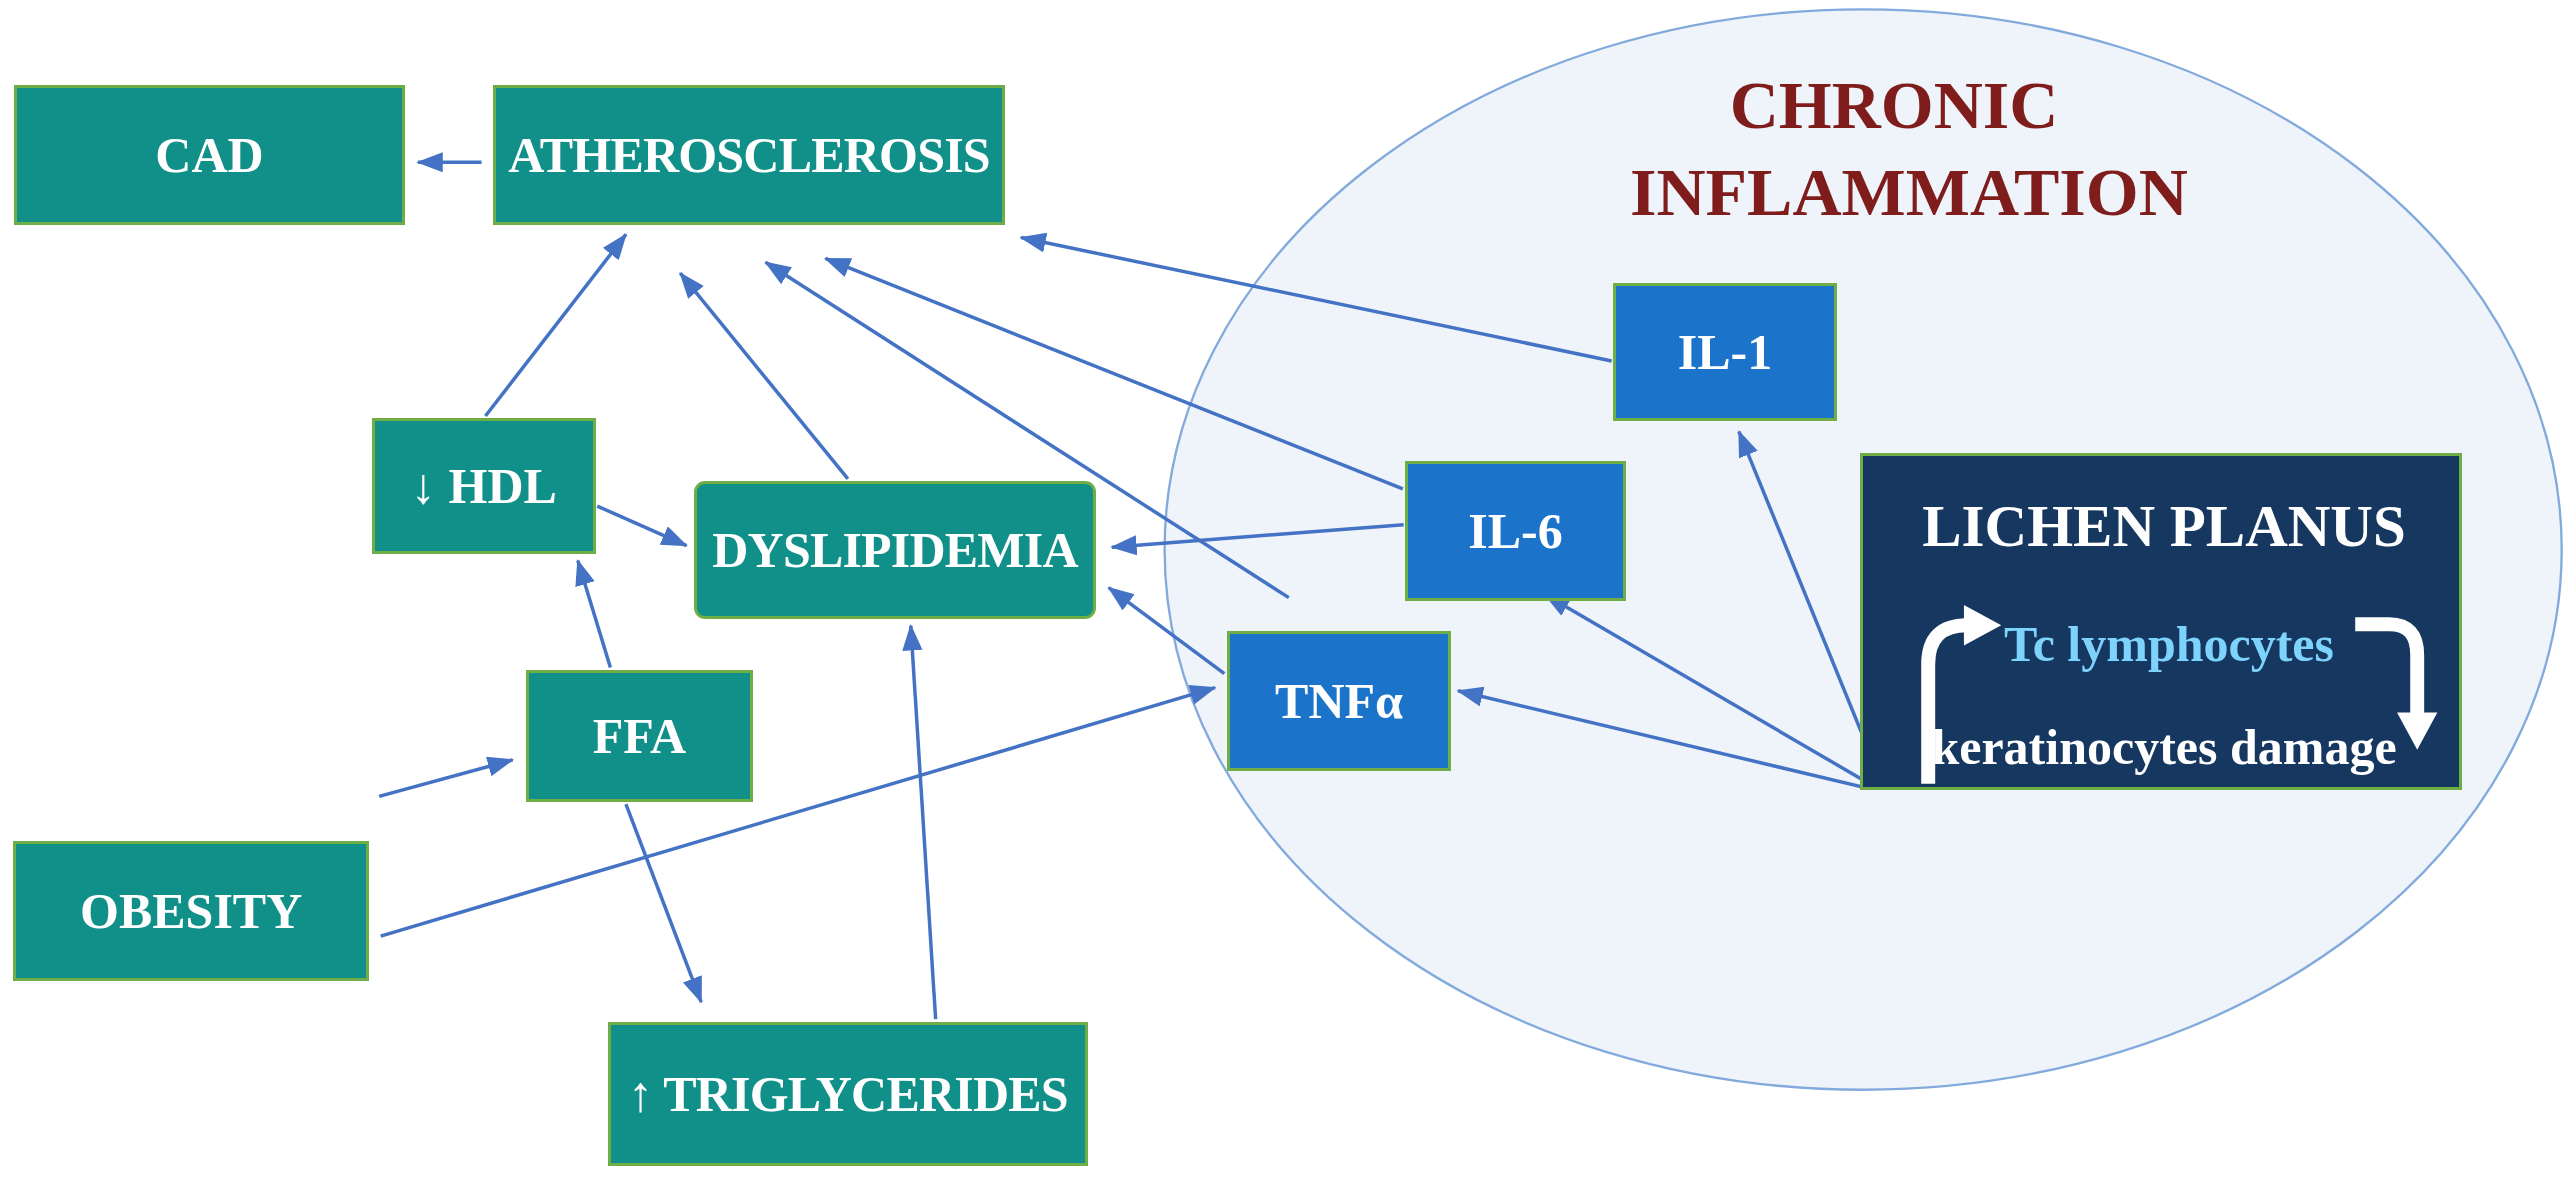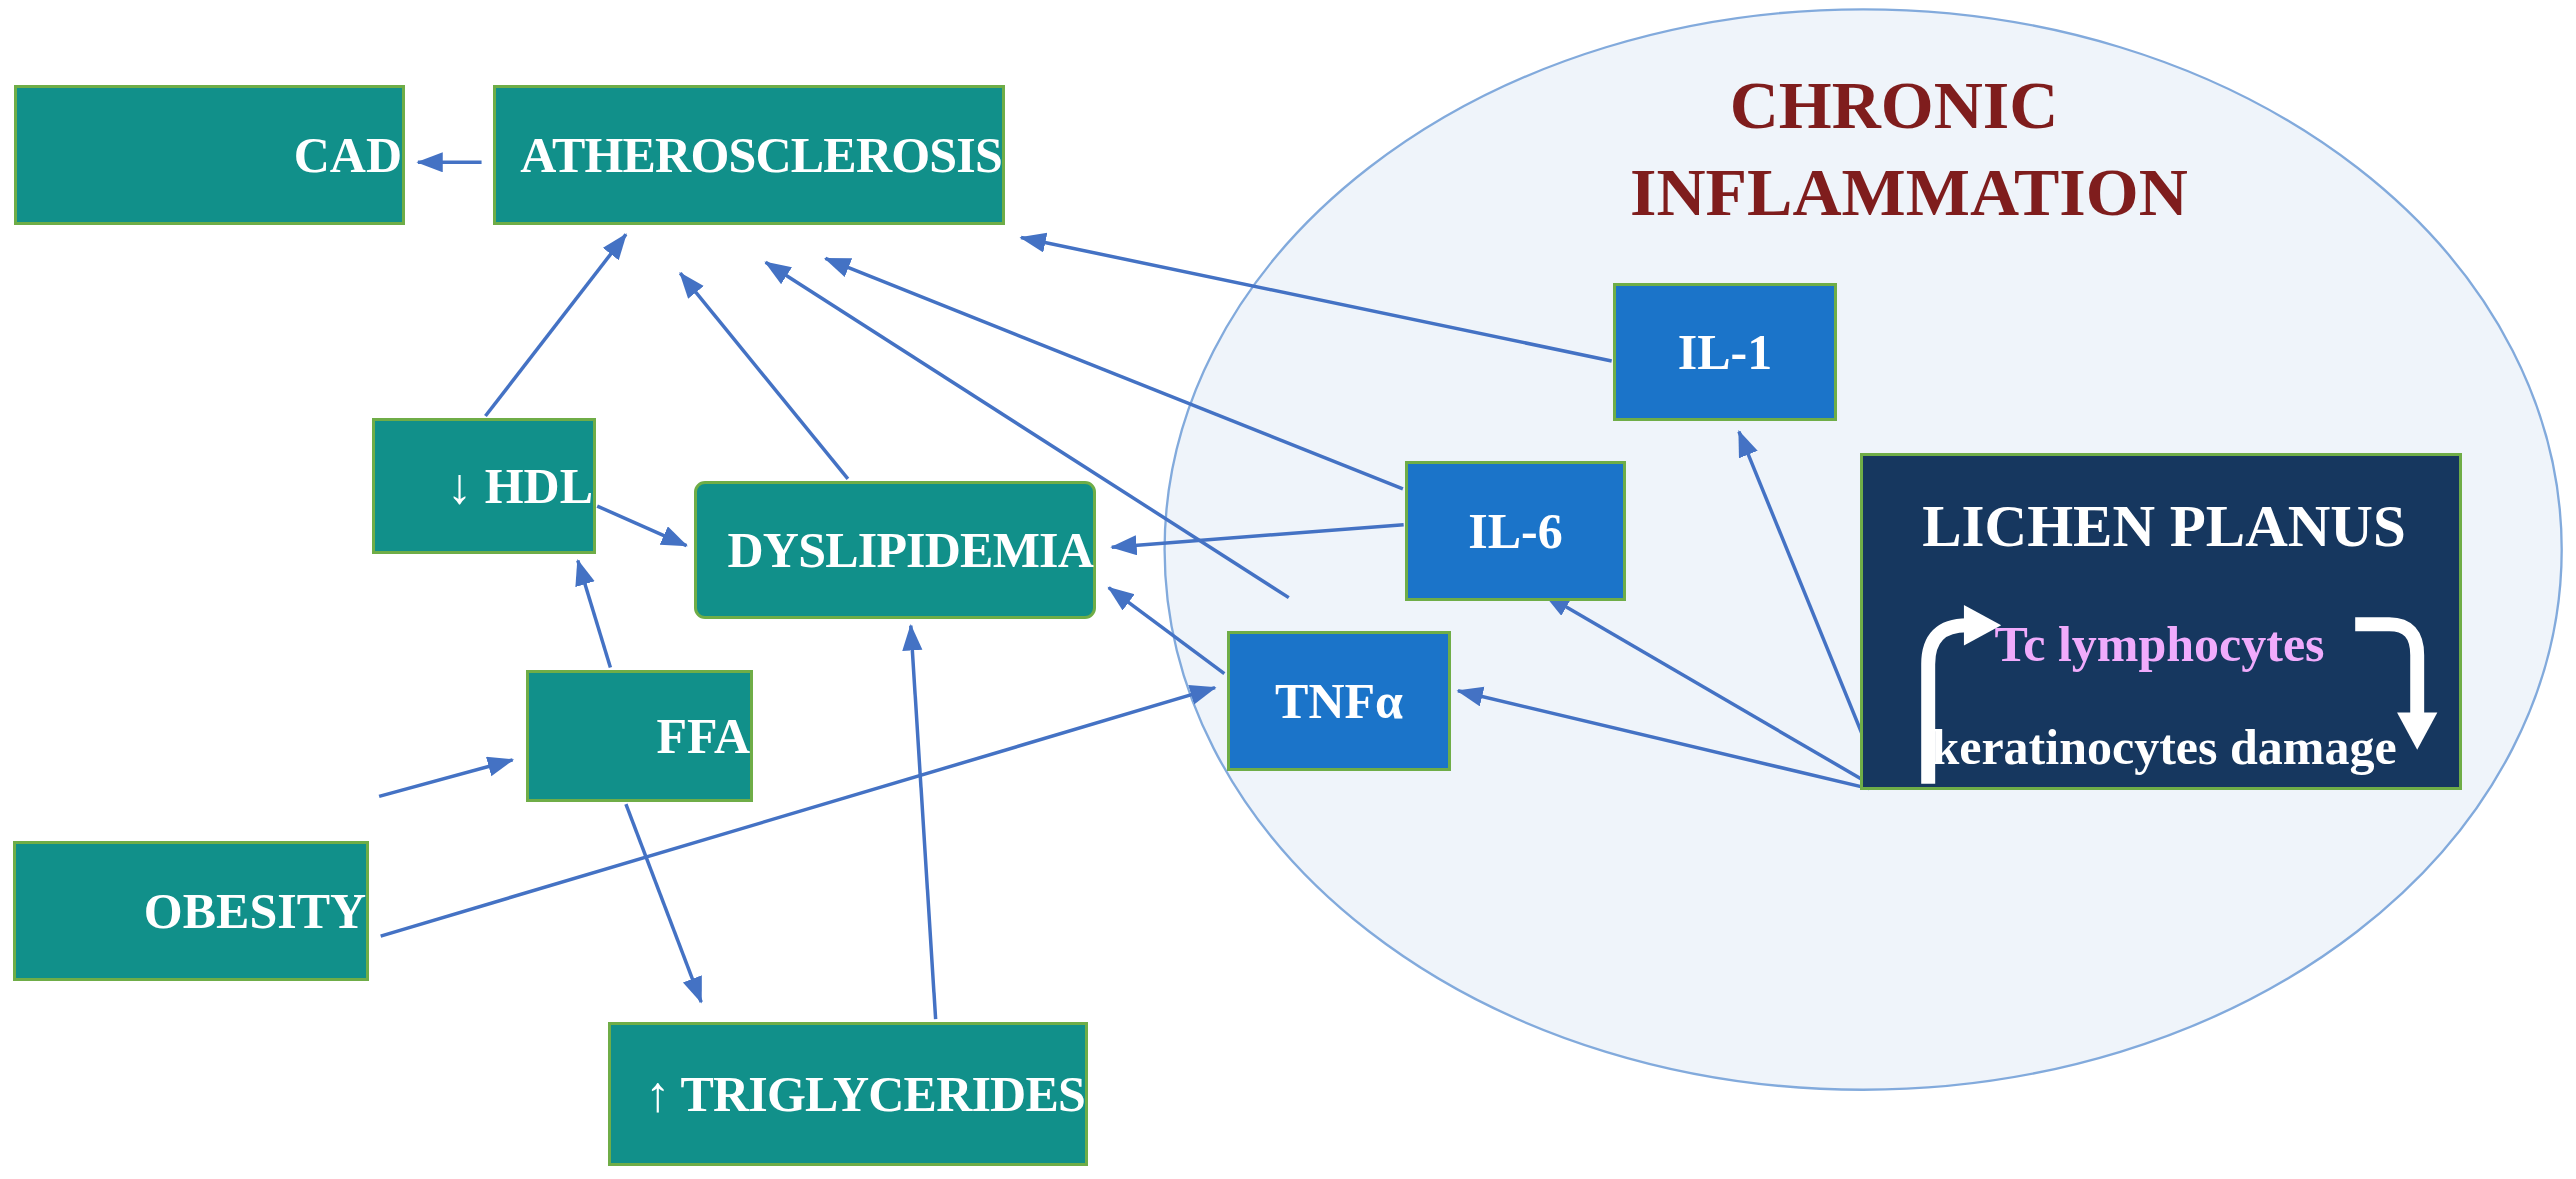--- a/index.html
+++ b/index.html
@@ -21,21 +21,21 @@
     box-sizing:border-box;
     display:flex;
     align-items:center;
     justify-content:center;
     color:#ffffff;
     font-weight:bold;
     font-size:50px;
     text-align:center;
     border:3.9px solid #6FAD47;
   }
-  .teal{background:#11908A;justify-content:flex-end;}
+  .teal{background:#11908A;}
   .blue{background:#1B74C9;}
   .navy{background:#16375F;justify-content:flex-start;align-items:flex-start;}
 
   #node-cad            {left:14px;   top:85px;  width:391px; height:140px;}
   #node-atherosclerosis{left:493px;  top:85px;  width:512px; height:140px; letter-spacing:-0.8px;}
   #node-hdl            {left:372px;  top:418px;  width:224px; height:136px;}
   #node-dyslipidemia   {left:694px;  top:481px;  width:402px; height:138px; letter-spacing:-0.8px;border-radius:11px;}
   #node-ffa            {left:526px;  top:670px;  width:227px; height:132px;}
   #node-obesity        {left:13.2px;   top:841px; width:356px; height:140px;}
   #node-triglycerides  {left:608px;  top:1022px; width:480px; height:144px; letter-spacing:-0.8px;}
@@ -58,24 +58,24 @@
     position:absolute;
     left:0; top:36px; width:602px;
     text-align:center;
     font-size:59px;
     font-weight:bold;
     color:#ffffff;
   }
   .lp-tc{
     position:absolute;
     left:122px; top:159px; width:349px;
-    text-align:center;
+    text-align:right;
     font-size:50px;
     font-weight:bold;
-    color:#f0abfc;
+    color:#7dd3fc;
   }
   .lp-ker{
     position:absolute;
     left:0; top:262px; width:602px;
     text-align:center;
     font-size:50px;
     font-weight:bold;
     color:#ffffff;
   }
   .cycle-up  {position:absolute; left:45px;  top:132px;}

